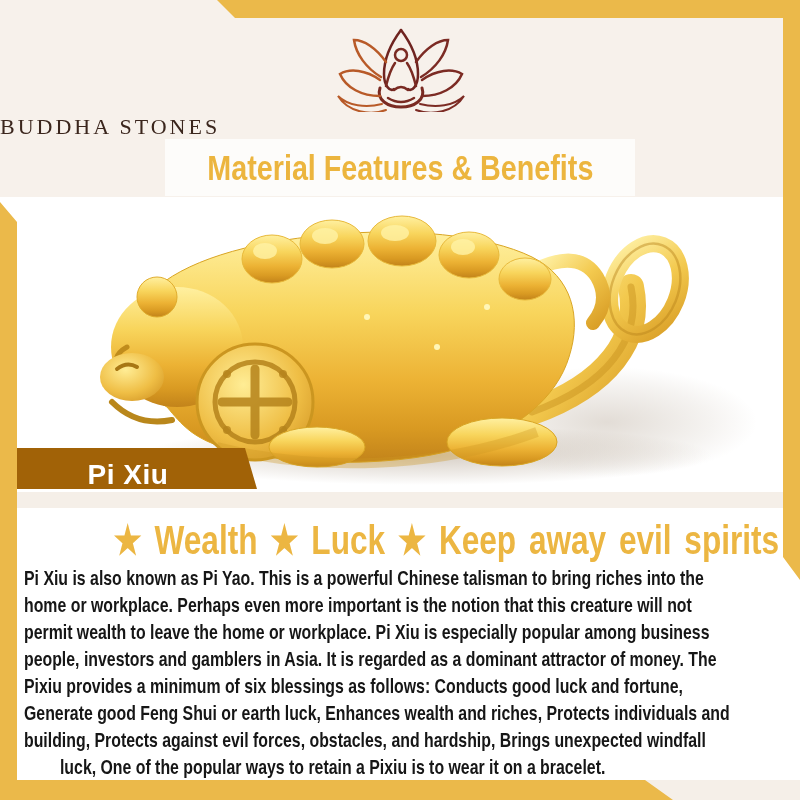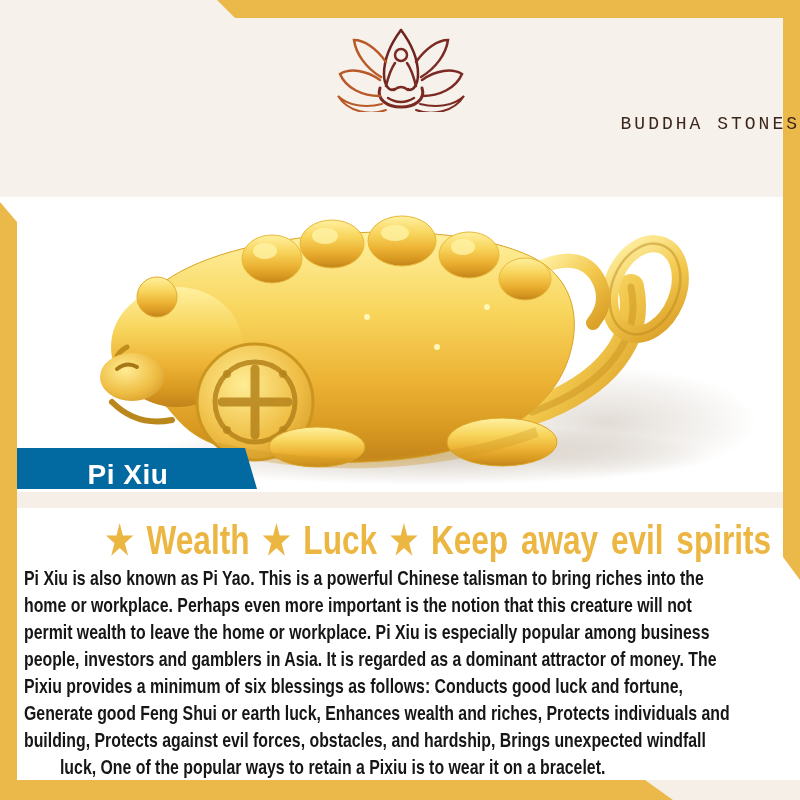--- a/index.html
+++ b/index.html
@@ -17,44 +17,44 @@
     position:absolute; left:0; top:0; width:800px; height:800px; background:#EBB94A;
     clip-path: polygon(217px 0, 800px 0, 800px 580px, 783px 557px, 783px 18px, 235px 18px);
   }
   .gold-bottom-left {
     position:absolute; left:0; top:0; width:800px; height:800px; background:#EBB94A;
     clip-path: polygon(0 202px, 17px 222px, 17px 780px, 645px 780px, 673px 800px, 0 800px);
   }
 
   .logo { position:absolute; left:336px; top:28px; width:130px; height:84px; }
   .brand-name {
-    position:absolute; left:0; top:114px; width:800px; text-align:right;
-    font-family:Liberation Mono, monospace; font-size:18px; color:#3B261D;
+    position:absolute; left:0; top:114px; width:800px; text-align:left;
+    font-family:Liberation Serif, serif; font-size:22px; color:#3B261D;
     letter-spacing:3px; font-weight:500;
   }
 
   .title-banner {
     position:absolute; left:165px; top:139px; width:470px; height:57px;
     background:#FDFCFA; display:flex; align-items:center; justify-content:center;
   }
   .title-banner span {
     display:inline-block; font-size:35px; font-weight:bold; color:#ECB53E;
     white-space:nowrap; transform:scaleX(0.82);
   }
 
   .label-band {
-    position:absolute; left:17px; top:448px; width:240px; height:54px; background:#0369a1;
+    position:absolute; left:17px; top:448px; width:240px; height:54px; background:#a16207;
     clip-path: polygon(0 0, 228px 0, 240px 41px, 0 41px);
     display:flex; align-items:center; justify-content:center;
   }
   .label-band span {
     font-size:28px; font-weight:bold; color:#ffffff; margin-right:18px; letter-spacing:0.5px;
   }
 
-  .benefits-headline { position:absolute; left:17px; top:517px; width:766px; height:48px; text-align:center; }
+  .benefits-headline { position:absolute; left:17px; top:517px; width:766px; height:48px; text-align:center;padding-left:8px; }
   .benefits-headline span {
     display:inline-block; font-size:40px; line-height:46px; font-weight:bold; color:#ECB642;
     white-space:nowrap; transform:scaleX(0.79); word-spacing:5px;
   }
 
   .description { position:absolute; left:24px; top:564px; width:770px;text-align:right; }
   .description .line {
     font-size:21px; font-weight:bold; color:#161616; line-height:27px;
     white-space:nowrap; transform:scaleX(0.755); transform-origin:left center;
   }
@@ -167,20 +167,23 @@
       <path d="M44,52 C30,42 14,40 4,46 C10,60 26,68 44,68" stroke="#B85A28" stroke-width="2.5"></path>
       <path d="M46,76 C30,80 12,78 2,68 C12,84 34,88 50,82" stroke="#B85A28" stroke-width="2"></path>
 
       <path d="M80,34 C90,20 102,12 112,12 C110,26 100,40 85,49" stroke="#7C2B24" stroke-width="2.5"></path>
       <path d="M86,52 C100,42 116,40 126,46 C120,60 104,68 86,68" stroke="#7C2B24" stroke-width="2.5"></path>
       <path d="M84,76 C100,80 118,78 128,68 C118,84 96,88 80,82" stroke="#7C2B24" stroke-width="2"></path>
     </g>
   </svg>
   <div class="brand-name">BUDDHA STONES</div>
 
+  <div class="title-banner">
+    <span>Material Features &amp; Benefits</span>
+  </div>
 
   <div class="label-band">
     <span>Pi Xiu</span>
   </div>
 
   <div class="benefits-headline">
     <span>★ Wealth ★ Luck ★ Keep away evil spirits</span>
   </div>
 
   <div class="description">

